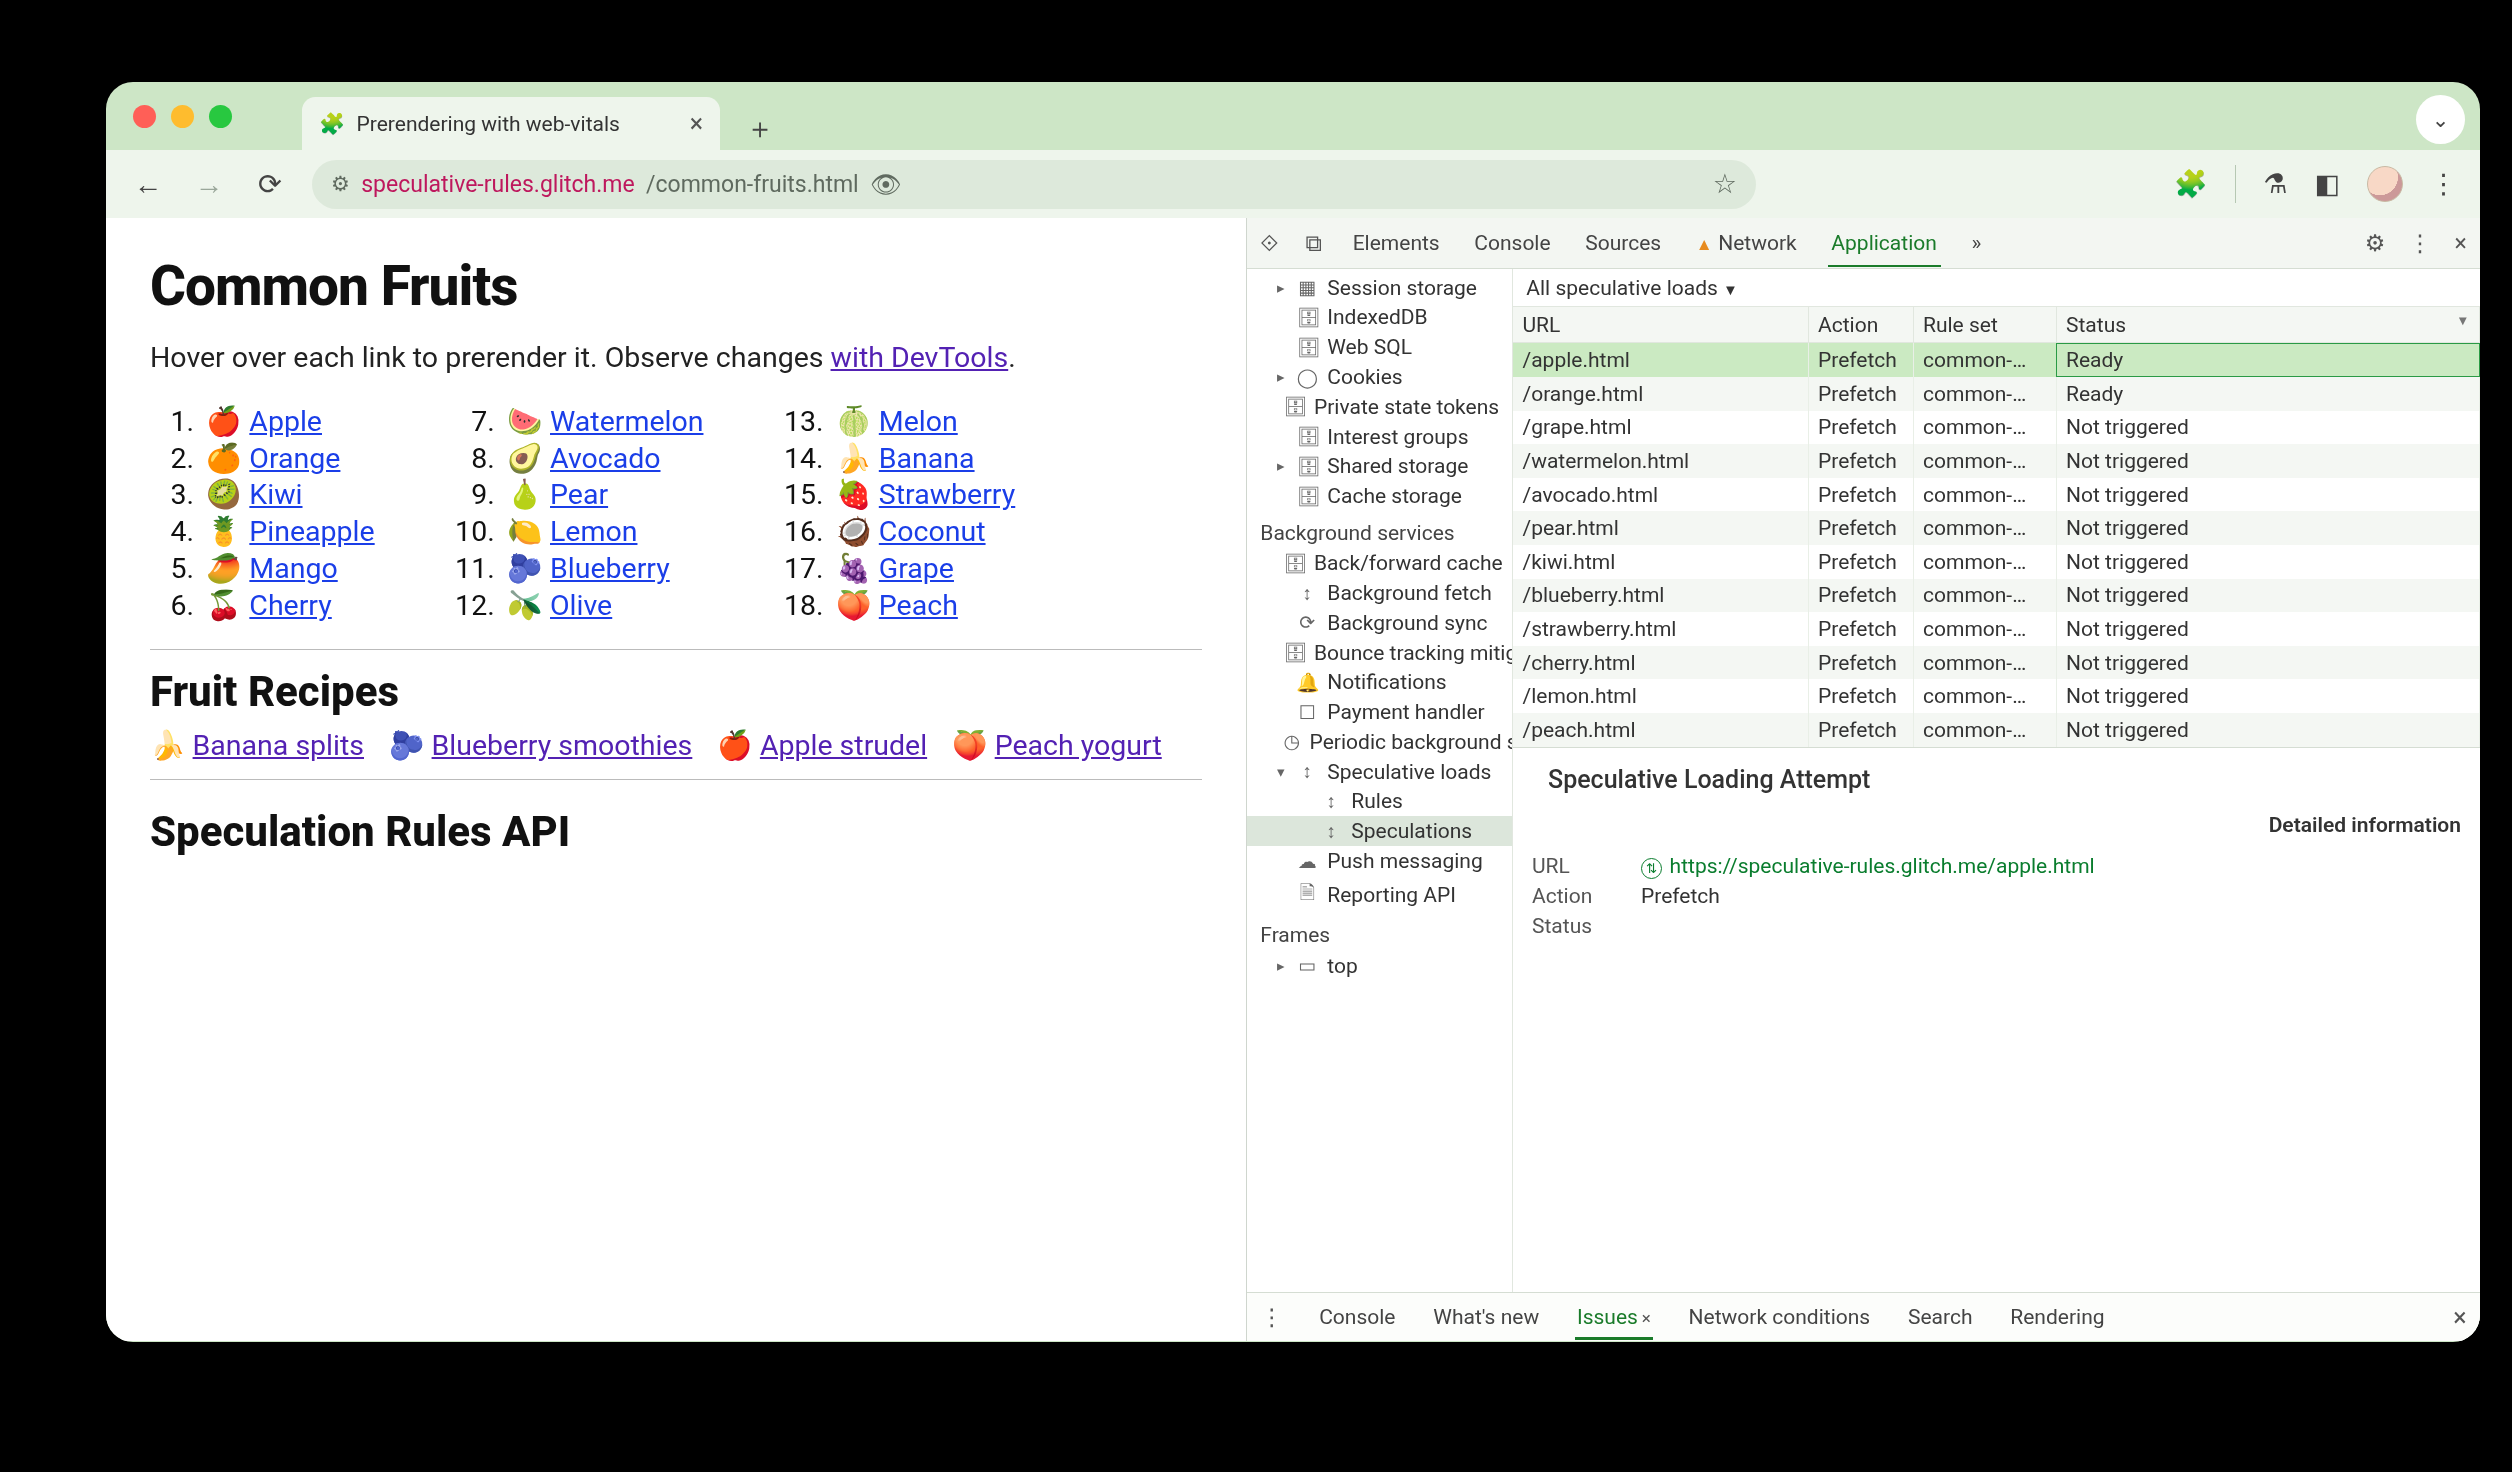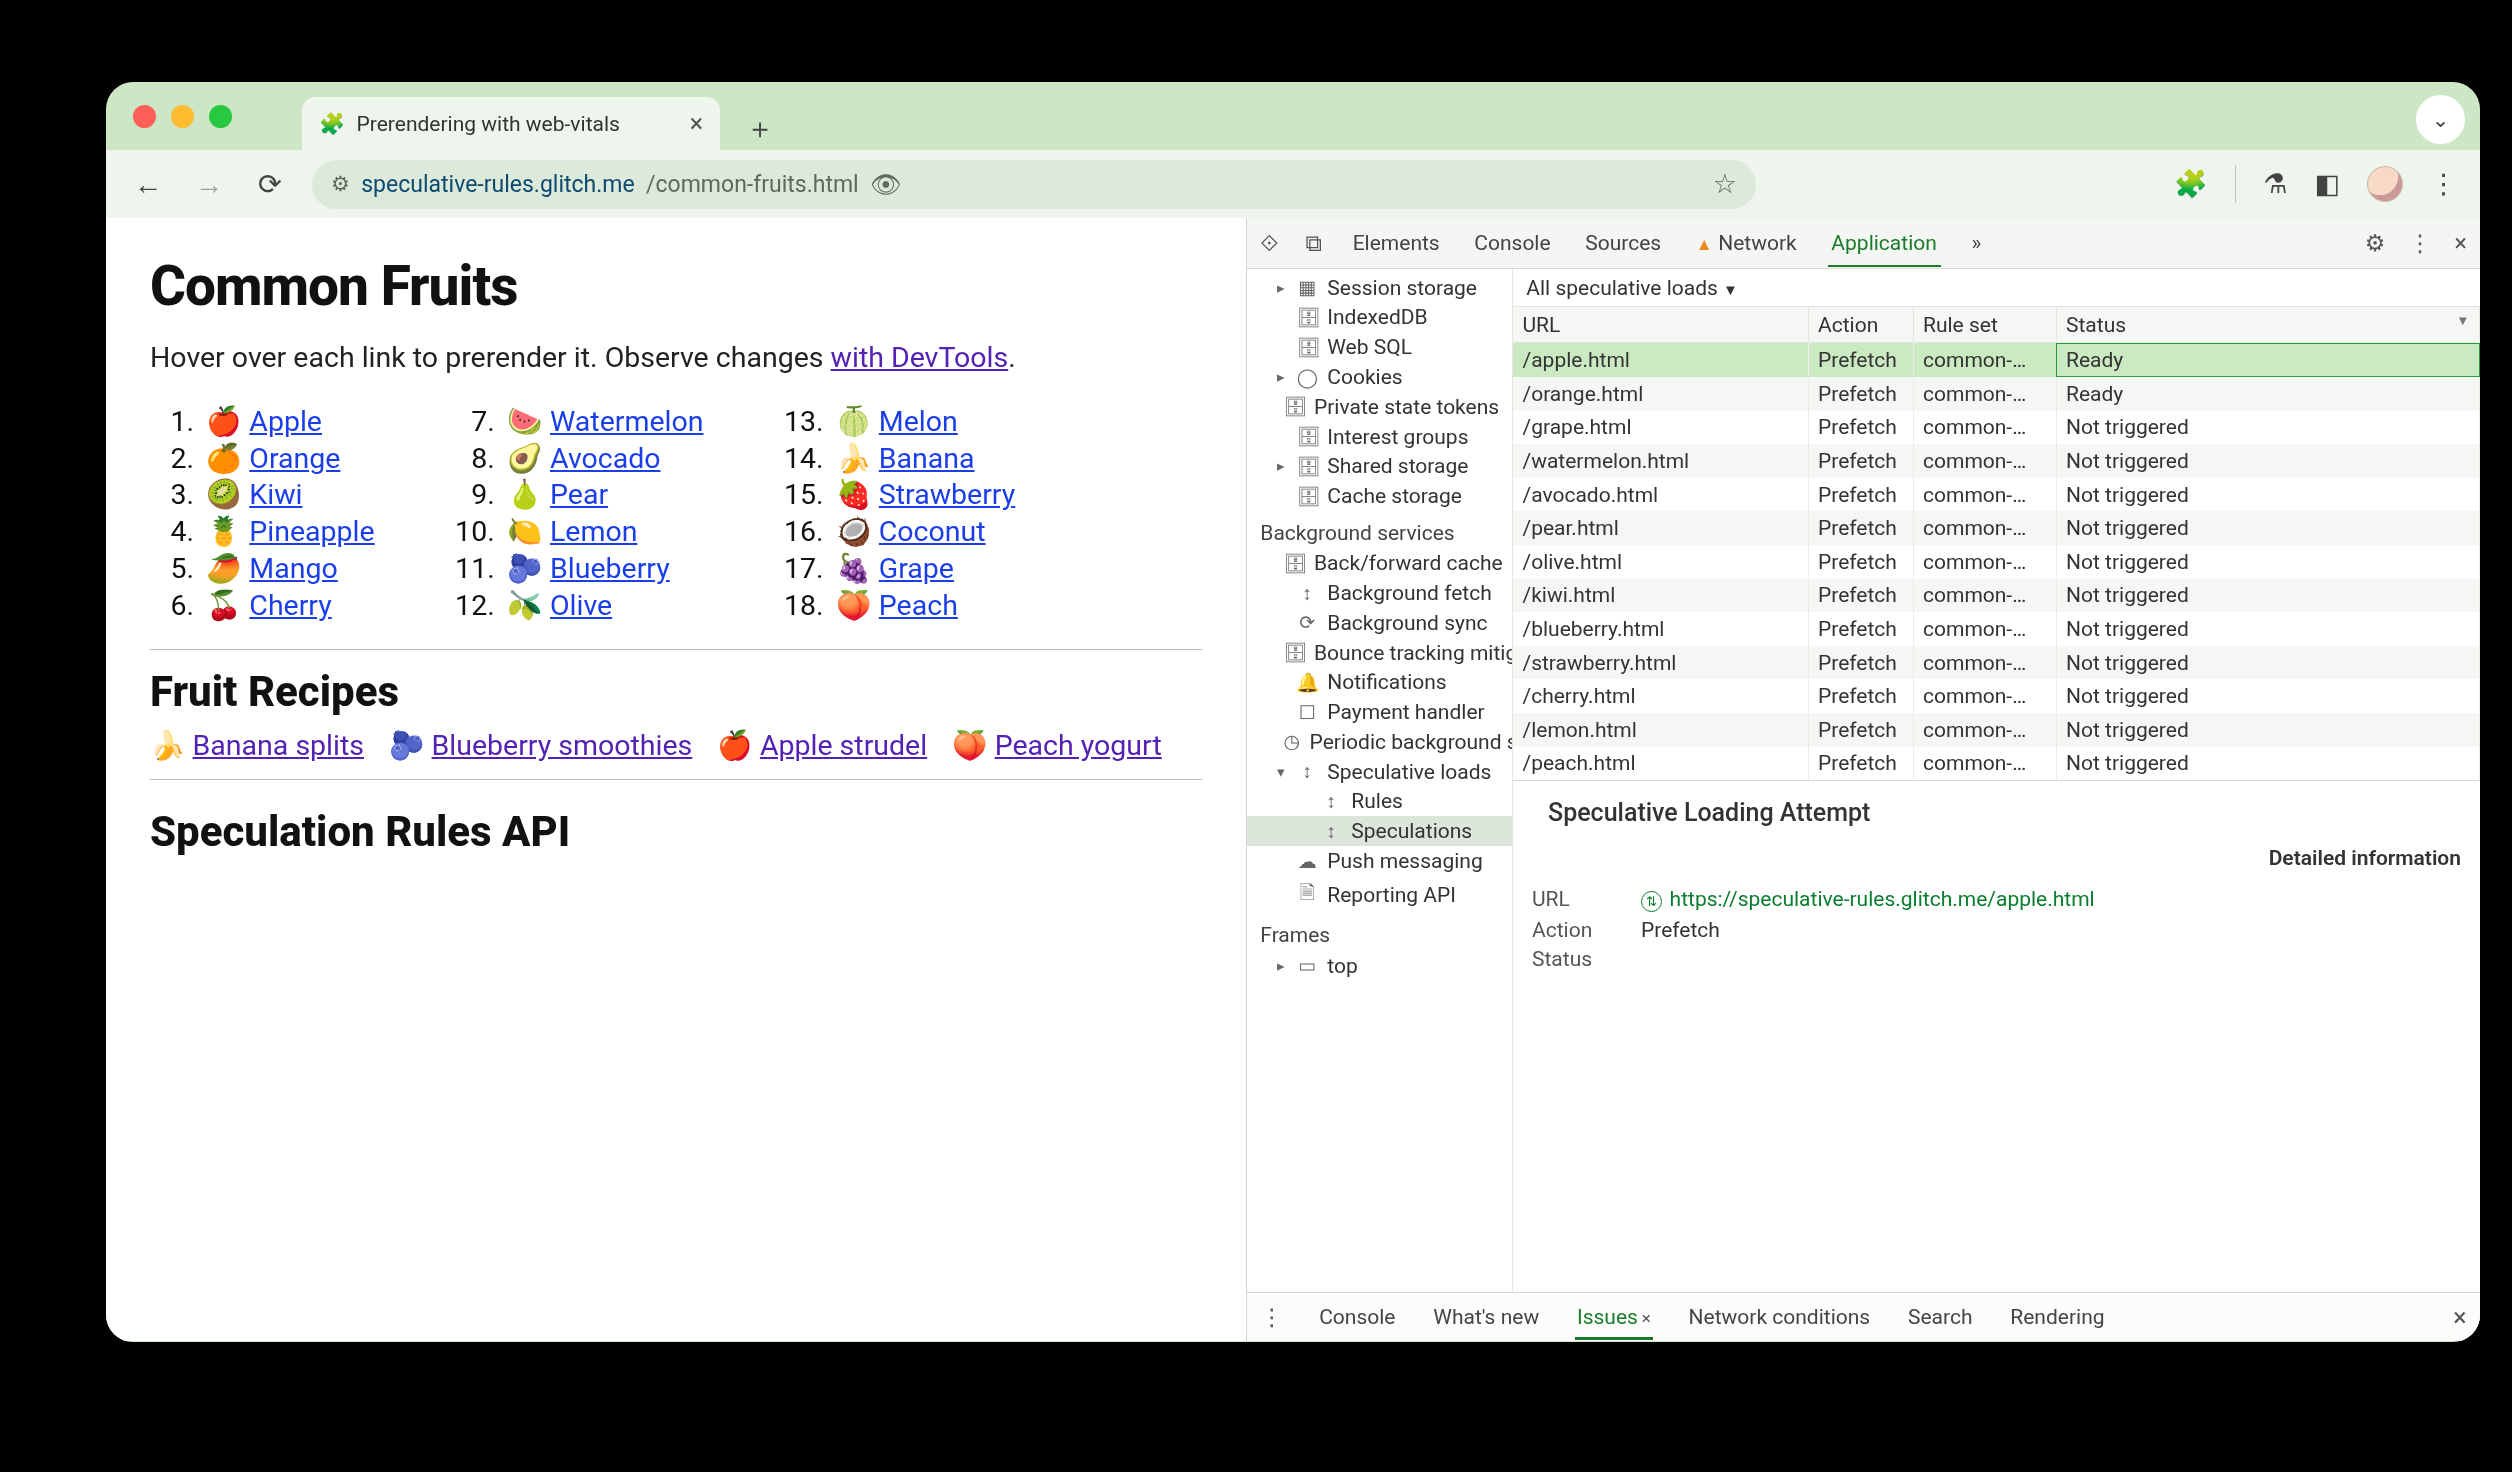--- a/index.html
+++ b/index.html
@@ -67,21 +67,21 @@
     flex: 0 0 1444px;
     height: 49px;
     background: #dde9db;
     border-radius: 25px;
     display: flex;
     align-items: center;
     padding: 0 19px;
     gap: 11.4px;
     font-size: 23px;
   }
-  .omnibox .url-host { color: #0c4a6e; }
+  .omnibox .url-host { color: #be185d; }
   .omnibox .url-path { color: #5f6a5f; }
   .omnibox .star { margin-left: auto; font-size: 27px; color:#5f6a5f; cursor:pointer;}
   .omnibox .eye { font-size: 25px; color:#5f6a5f; cursor:pointer;}
   .toolbar-right { margin-left: auto; display:flex; align-items:center; gap: 27px; }
   .toolbar-right .sep { width:1px; height:38px; background:#b6c8b3; }
   .avatar { width:36px; height:36px; border-radius:50%; background: radial-gradient(circle at 35% 30%, #f8d8c6 0 55%, #c99 56% 100%); border:1px solid #c9b9a3;}
   .ticon { font-size: 27px; color:#444; cursor:pointer;}
 
   .content-row {
     display: flex;
@@ -467,26 +467,20 @@
                     <td>common-…</td>
                     <td>Not triggered</td>
                   </tr>
                   <tr class="row">
                     <td>/pear.html</td>
                     <td>Prefetch</td>
                     <td>common-…</td>
                     <td>Not triggered</td>
                   </tr>
                   <tr class="row">
-                    <td>/olive.html</td>
-                    <td>Prefetch</td>
-                    <td>common-…</td>
-                    <td>Not triggered</td>
-                  </tr>
-                  <tr class="row">
                     <td>/kiwi.html</td>
                     <td>Prefetch</td>
                     <td>common-…</td>
                     <td>Not triggered</td>
                   </tr>
                   <tr class="row">
                     <td>/blueberry.html</td>
                     <td>Prefetch</td>
                     <td>common-…</td>
                     <td>Not triggered</td>

